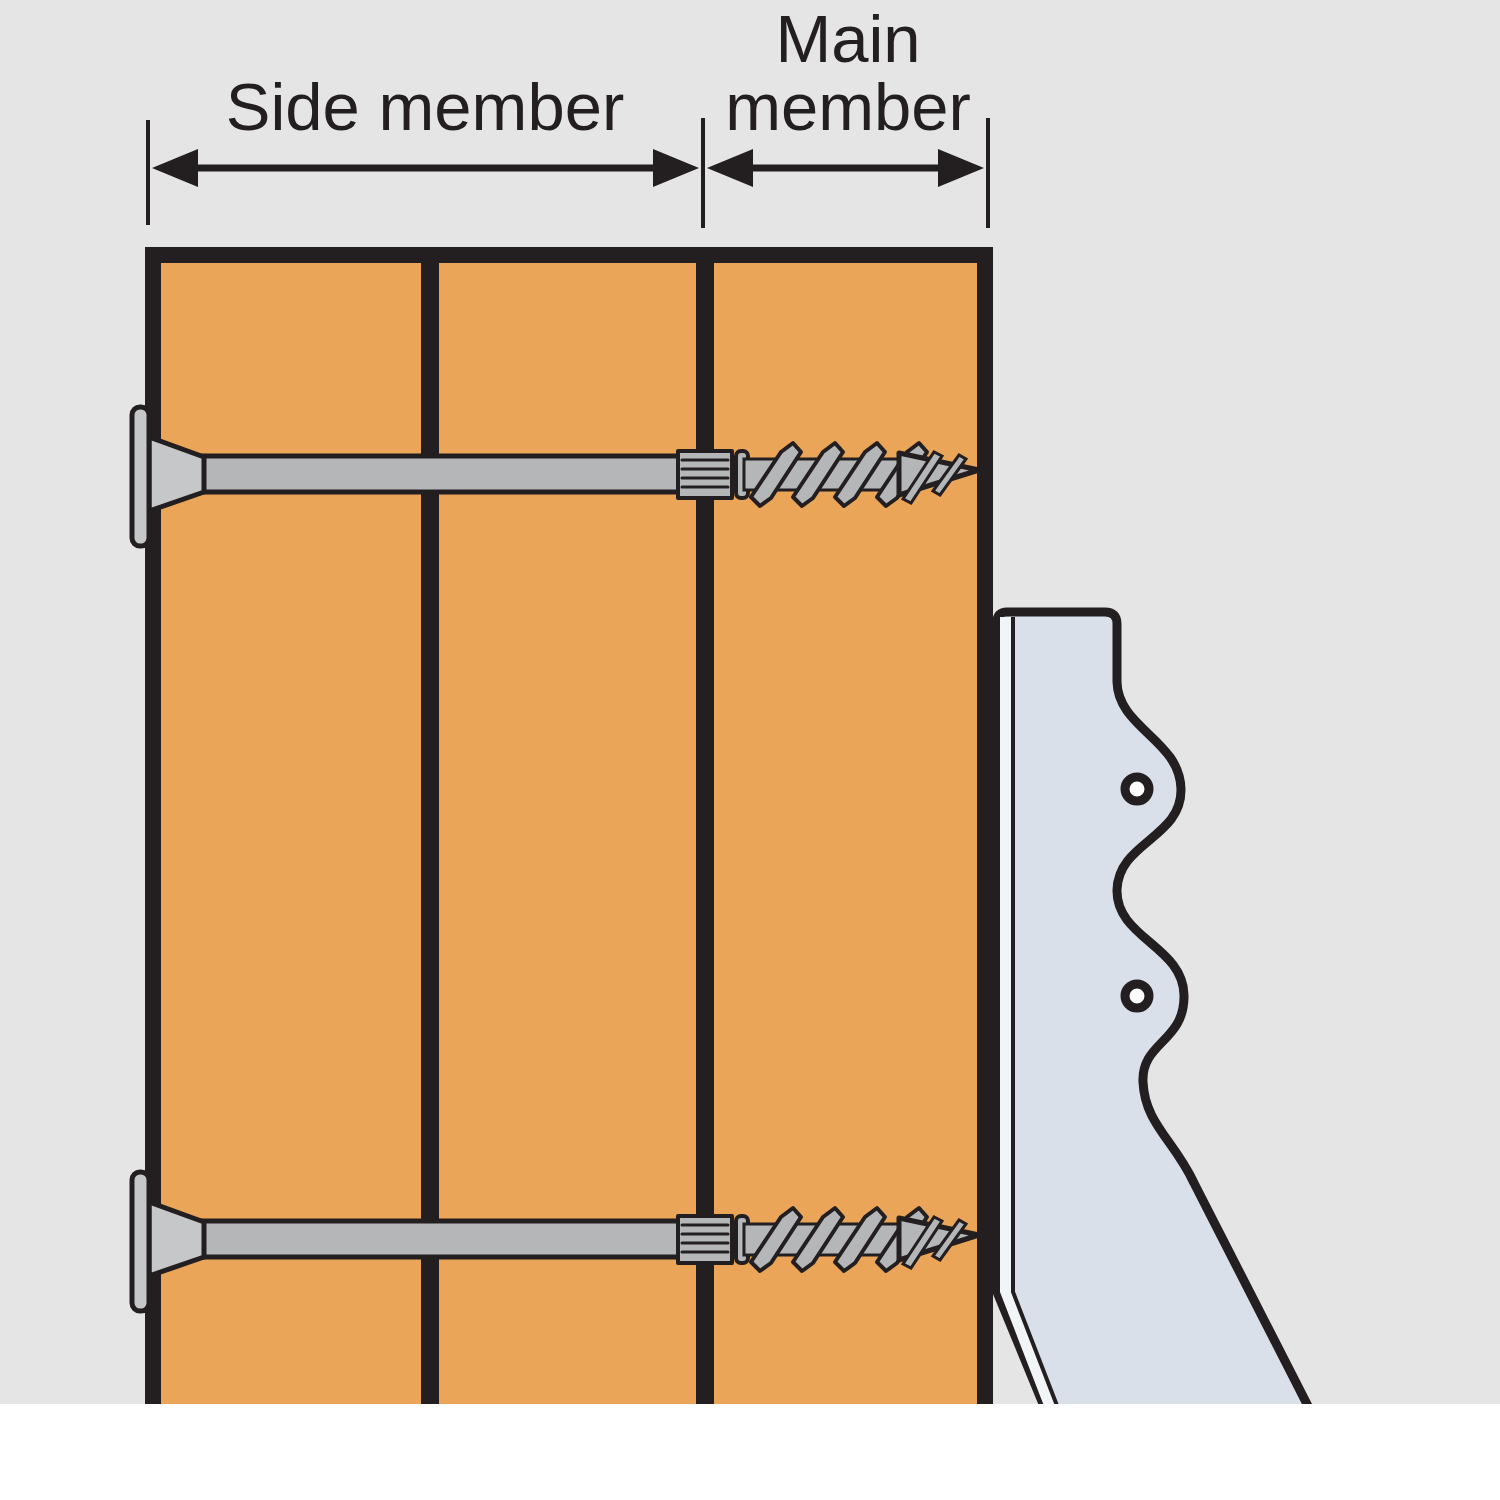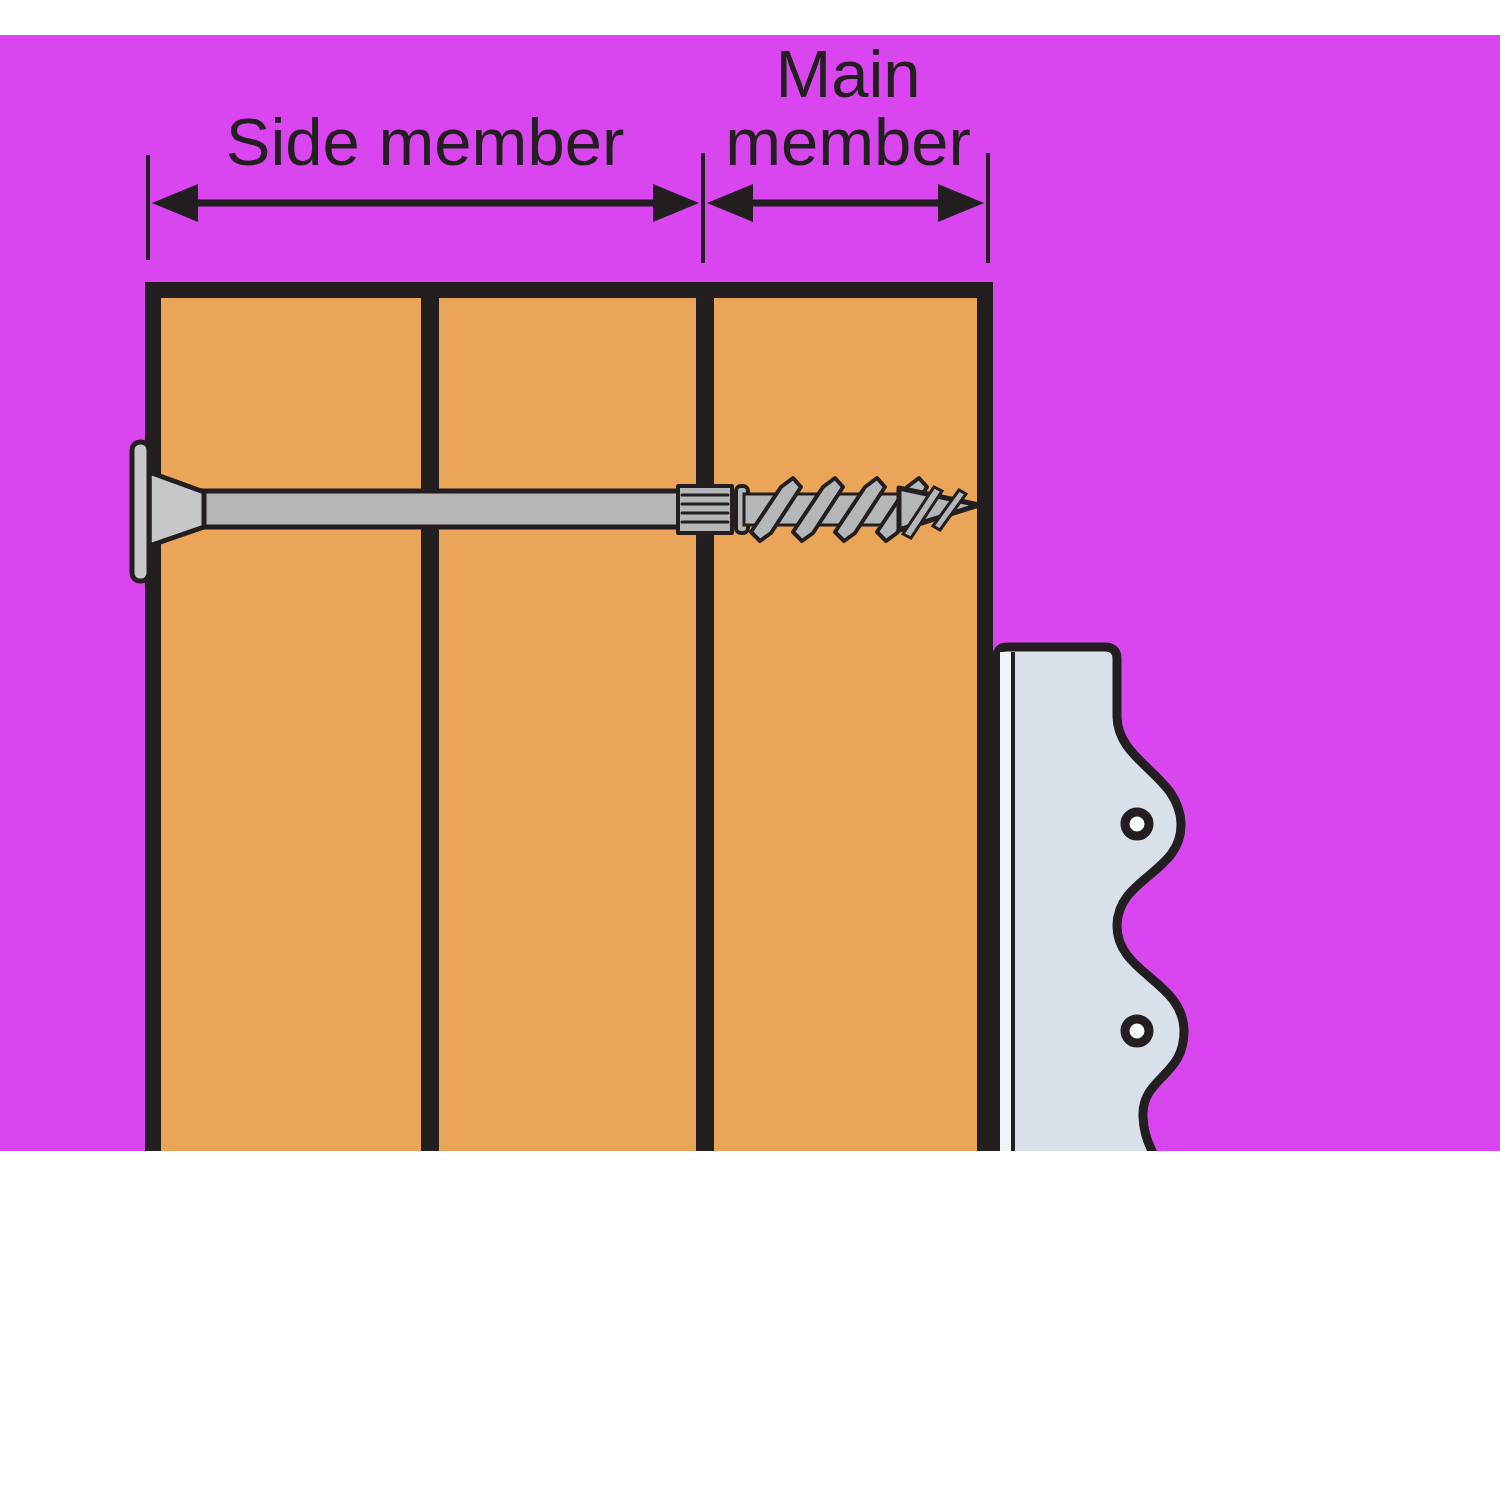--- a/index.html
+++ b/index.html
@@ -1,16 +1,16 @@
 <!DOCTYPE html>
 <html><head>
 <meta charset="utf-8">
 <style>
   html,body{margin:0;padding:0;background:#fff;}
-  .stage{width:1500px;height:1116px;position:relative;background:#d946ef;overflow:hidden;margin-top:35px;}
+  .stage{width:1500px;height:1404px;position:relative;background:#e5e5e5;overflow:hidden;}
   svg{display:block;}
   .label{
     font-family:"Liberation Sans", sans-serif;
     font-size:67px;
     font-weight:500;
     fill:#231F20;
     letter-spacing:0px;
   }
   .thin-line{stroke:#231F20;stroke-width:4;fill:none;}
   .dim-line{stroke:#231F20;stroke-width:7;fill:none;}

